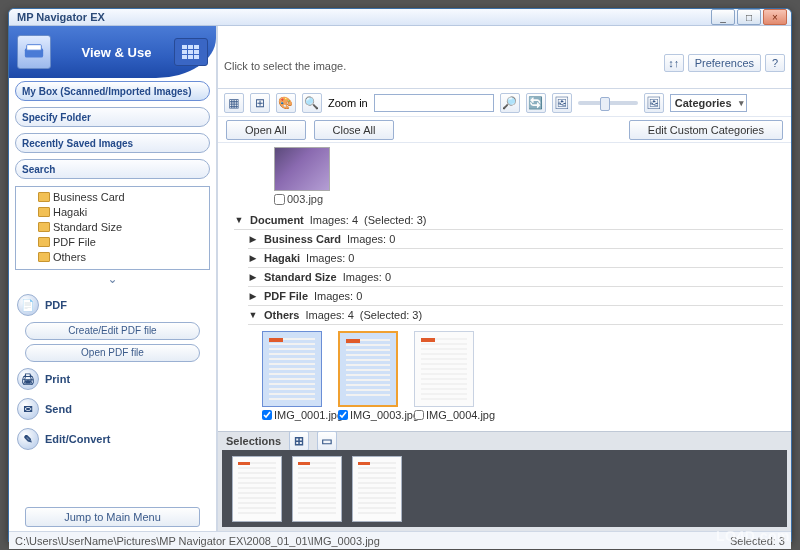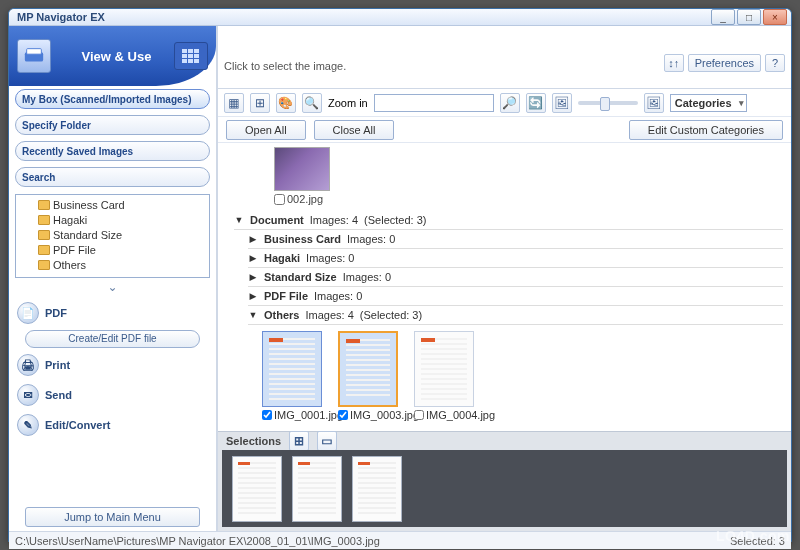--- a/index.html
+++ b/index.html
@@ -6,21 +6,21 @@
 body { background: #555; width: 800px; height: 550px; overflow: hidden; position: relative; }
 .window { position: absolute; left: 8px; top: 8px; width: 784px; height: 534px; background: #fff; border: 1px solid #3a6ea5; border-radius: 6px 6px 0 0; box-shadow: 0 2px 8px rgba(0,0,0,0.4); display: flex; flex-direction: column; }
 .titlebar { height: 22px; background: linear-gradient(#f7faff, #dce7f7); border-bottom: 1px solid #b8c8e0; border-radius: 6px 6px 0 0; display: flex; align-items: center; padding: 0 4px; }
 .titlebar .title { font-weight: bold; color: #2b4a78; padding-left: 4px; }
 .titlebar .spacer { flex: 1; }
 .winbtn { width: 24px; height: 16px; margin-left: 2px; border: 1px solid #8aa5c8; background: linear-gradient(#fefefe,#d8e4f2); border-radius: 2px; display:flex; align-items:center; justify-content:center; font-size:10px; color:#444; }
 .winbtn.close { background: linear-gradient(#f7c4b4,#e28a6f); color:#7a2a12; border-color:#c76b4d; }
 .body { flex:1; display:flex; flex-direction:column; }
 .toprow { display:flex; align-items:stretch; }
 .sidebar { width: 208px; background:#fff; border-right:1px solid #cfd8e6; display:flex; flex-direction:column; }
-.header-blue { height:60px; background: linear-gradient(180deg,#4a7bd6 0%, #2f5fc0 60%, #1d49a8 100%); border-radius: 0 0 60px 0 / 0 0 40px 0; display:flex; align-items:center; padding:12px 8px; color:#fff; position:relative; }
+.header-blue { height:52px; background: linear-gradient(180deg,#4a7bd6 0%, #2f5fc0 60%, #1d49a8 100%); border-radius: 0 0 60px 0 / 0 0 40px 0; display:flex; align-items:center; padding:12px 8px; color:#fff; position:relative; }
 .header-blue .docicon { width:34px; height:34px; background:linear-gradient(#dfeaff,#9cb9ec); border:1px solid #6a8cc8; border-radius:3px; margin-right:8px; display:flex; align-items:center; justify-content:center; }
 .header-blue .docicon svg { width:22px; height:22px; }
 .header-blue .label { font-weight:bold; font-size:13px; flex:1; text-align:center; }
 .header-blue .grid-icon { width:34px; height:28px; background:#3a66c4; border:1px solid #274a96; border-radius:3px; display:flex; align-items:center; justify-content:center; }
 .navbtn { margin:3px 6px; height:20px; background:linear-gradient(#fcfdff,#e6edf8); border:1px solid #9ab0d2; border-radius:10px; padding:0 6px; display:flex; align-items:center; color:#244a8a; font-weight:bold; font-size:10px; cursor:default; }
 .navbtn.active { background:linear-gradient(#fff,#cfe0f7); border-color:#6a8ed6; }
 .tree { margin:4px 6px 0 6px; height:84px; border:1px solid #9ab0d2; background:#fff; overflow:auto; padding:2px 4px; }
 .tree-item { display:flex; align-items:center; height:15px; gap:3px; padding-left:18px; color:#333; }
 .tree-item .fico { width:12px; height:10px; background:#f2c054; border:1px solid #c89530; border-radius:1px; }
 .chev { text-align:center; color:#6a84a8; margin:2px 0 4px 0; font-size:12px; }
@@ -138,20 +138,21 @@
               <span>Others</span>
             </div>
         </div>
         <div class="chev">⌄</div>
 
         <div class="section">
           <span class="ico">📄</span>
           <span>PDF</span>
         </div>
         <div class="pill">Create/Edit PDF file</div>
+        <div class="pill">Open PDF file</div>
 
         <div class="section">
           <span class="ico">🖨</span>
           <span>Print</span>
         </div>
         <div class="section">
           <span class="ico">✉</span>
           <span>Send</span>
         </div>
         <div class="section">
@@ -191,21 +192,21 @@
           <div class="btn">Close All</div>
           <div style="flex:1"></div>
           <div class="btn">Edit Custom Categories</div>
         </div>
 
         <div class="listarea">
           <div style="margin-left:40px; width:60px;">
             <div class="thumb"></div>
             <div class="cap">
                 <input type="checkbox" style="">
-                <span>002.jpg</span>
+                <span>003.jpg</span>
               </div>
           </div>
 
           <div class="group">
             <div class="grouphead">
               <span class="tri">▼</span>
               <span class="name">Document</span>
               <span>Images: 4</span>
               <span>(Selected: 3)</span>
             </div>

